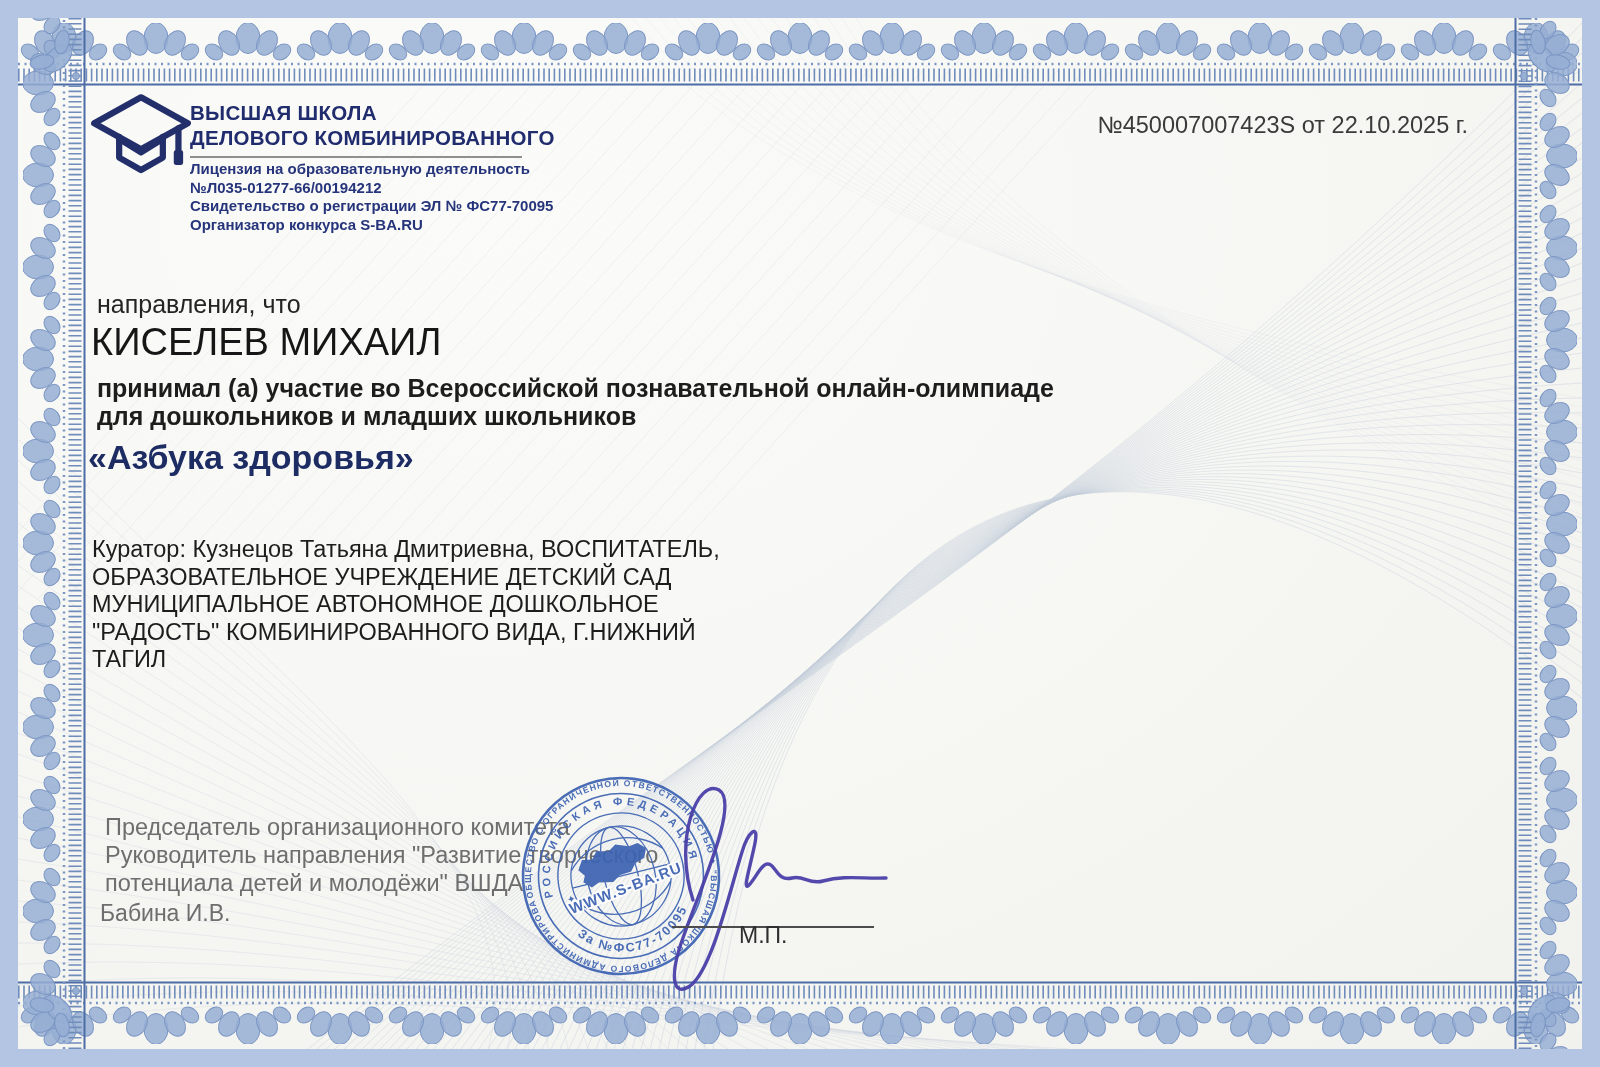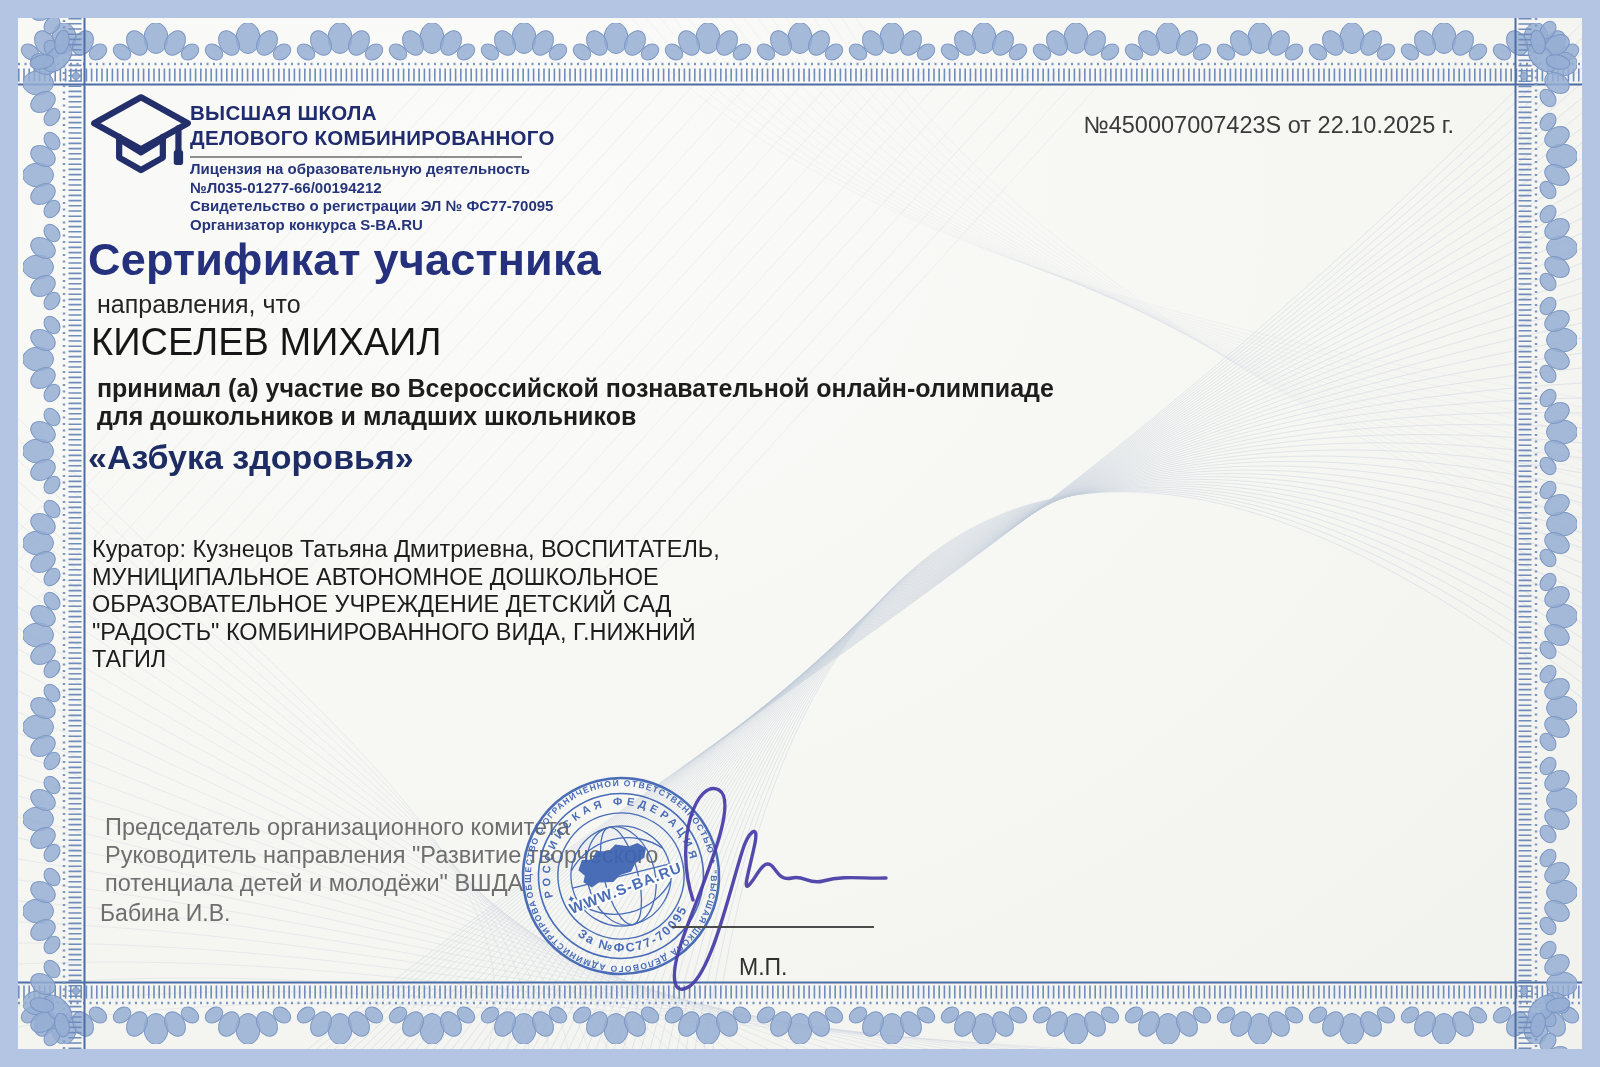--- a/index.html
+++ b/index.html
@@ -1,21 +1,21 @@
 <!DOCTYPE html>
 <html><head>
 <meta charset="utf-8">
 <style>
   html,body{margin:0;padding:0;}
   body{font-family:"Liberation Sans","DejaVu Sans",sans-serif;}
   .page{position:relative;width:1600px;height:1067px;background:#b3c5e3;overflow:hidden;}
   .paper{position:absolute;left:18px;top:18px;width:1564px;height:1031px;
          background:radial-gradient(ellipse at 30% 18%, #fbfbf9 0%, #f6f6f3 55%, #f1f1ed 100%);}
   .layer{position:absolute;left:0;top:0;width:100%;height:100%;}
-  .content{position:absolute;left:0;top:0;width:100%;height:100%;z-index:3;}
+  .content{position:absolute;left:0;top:0;width:100%;height:100%;z-index:3;padding-left:14px;}
 
   .org-logo{position:absolute;left:68px;top:72px;width:110px;height:104px;}
   .org-name{position:absolute;left:172px;top:82px;font-size:20.5px;font-weight:bold;
             color:#202c6e;line-height:25px;letter-spacing:.3px;white-space:nowrap;}
   .org-sep{position:absolute;left:172px;top:138px;width:332px;height:2px;background:#8f8f8f;}
   .license{position:absolute;left:172px;top:142px;font-size:15px;font-weight:bold;
            color:#26357b;line-height:18.5px;white-space:nowrap;}
   .cert-number{position:absolute;right:128px;top:94px;font-size:23.5px;color:#3a3a3a;white-space:nowrap;}
 
   .cert-title{position:absolute;left:70px;top:216px;font-size:45px;font-weight:bold;
@@ -26,21 +26,21 @@
   .olympiad{position:absolute;left:70px;top:420px;font-size:34px;font-weight:bold;color:#1d2c63;white-space:nowrap;}
   .result{position:absolute;left:74px;top:474px;font-size:23.5px;color:#1d1d1d;white-space:nowrap;}
   .curator{position:absolute;left:74px;top:518px;font-size:23.5px;color:#1d1d1d;line-height:27.5px;}
 
   .signatory{position:absolute;left:87px;top:795px;font-size:23.5px;color:#6e6e6e;line-height:28px;}
   .signatory-name{position:absolute;left:82px;top:882px;font-size:23px;color:#6e6e6e;}
 
   .seal{position:absolute;left:487px;top:742px;width:232px;height:232px;opacity:.93;}
   .signature{position:absolute;left:580px;top:712px;width:330px;height:280px;}
   .sig-line{position:absolute;left:654px;top:908px;width:202px;height:0;border-top:2px solid #4c4c4c;}
-  .mp{position:absolute;left:721px;top:936px;font-size:23px;color:#2f2f2f;}
+  .mp{position:absolute;left:721px;top:904px;font-size:23px;color:#2f2f2f;}
 </style>
 </head>
 <body>
 
 <div class="page">
   <div class="paper">
 
     <svg class="layer" id="guilloche" viewBox="0 0 1564 1031" style="z-index:1;">
         <path d="M 290,1031 C 760,650 1040,540 1564,5" fill="none" stroke="#c3ccd9" stroke-width="0.8" opacity="0.5"></path>
         <path d="M 299,1031 C 760,647 1040,534 1564,20" fill="none" stroke="#c3ccd9" stroke-width="0.8" opacity="0.5"></path>
@@ -216,32 +216,31 @@
       </div>
       <div class="org-sep"></div>
       <div class="license">
         <div>Лицензия на образовательную деятельность</div>
         <div>№Л035-01277-66/00194212</div>
         <div>Свидетельство о регистрации ЭЛ № ФС77-70095</div>
         <div>Организатор конкурса S-BA.RU</div>
       </div>
       <div class="cert-number">№450007007423S от 22.10.2025 г.</div>
 
-      <div class="cert-title">Сертификат участника</div>
       <div class="certifies">направления, что</div>
       <div class="recipient">КИСЕЛЕВ МИХАИЛ</div>
       <div class="participation">
         <div>принимал (а) участие во Всероссийской познавательной онлайн-олимпиаде</div>
         <div>для дошкольников и младших школьников</div>
       </div>
       <div class="olympiad">«Азбука здоровья»</div>
       <div class="curator">
         <div>Куратор: Кузнецов Татьяна Дмитриевна, ВОСПИТАТЕЛЬ,</div>
+        <div>ОБРАЗОВАТЕЛЬНОЕ УЧРЕЖДЕНИЕ ДЕТСКИЙ САД</div>
         <div>МУНИЦИПАЛЬНОЕ АВТОНОМНОЕ ДОШКОЛЬНОЕ</div>
-        <div>ОБРАЗОВАТЕЛЬНОЕ УЧРЕЖДЕНИЕ ДЕТСКИЙ САД</div>
         <div>"РАДОСТЬ" КОМБИНИРОВАННОГО ВИДА, Г.НИЖНИЙ</div>
         <div>ТАГИЛ</div>
       </div>
 
       <div class="signatory">
         <div>Председатель организационного комитета</div>
         <div>Руководитель направления "Развитие творческого</div>
         <div>потенциала детей и молодёжи" ВШДА</div>
       </div>
       <div class="signatory-name">Бабина И.В.</div>

